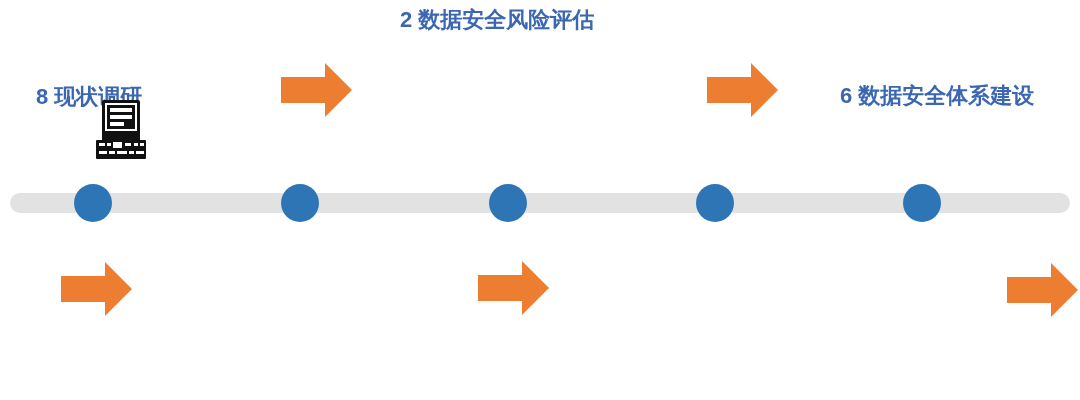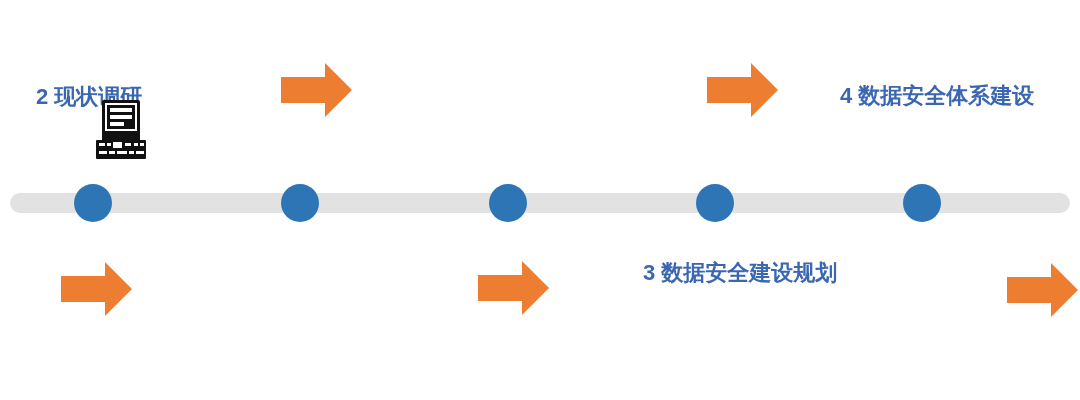--- a/index.html
+++ b/index.html
@@ -69,23 +69,23 @@
     top: 98px;
     width: 54px;
     height: 64px;
   }
 </style>
 </head>
 <body>
 
 <div class="stage">
 
-  <div class="step-label lbl-0">2 现状调研</div>
-  <div class="step-label lbl-3">3 数据安全建设规划</div>
-  <div class="step-label lbl-4">4 数据安全体系建设</div>
+  <div class="step-label lbl-0">8 现状调研</div>
+  <div class="step-label lbl-2">2 数据安全风险评估</div>
+  <div class="step-label lbl-4">6 数据安全体系建设</div>
 
   <svg class="doc-icon" viewBox="0 0 54 64" aria-hidden="true">
     <rect x="8" y="2" width="38" height="42" fill="#111111" rx="2"></rect>
     <rect x="12" y="6" width="30" height="26" fill="none" stroke="#ffffff" stroke-width="2"></rect>
     <rect x="16" y="10" width="22" height="4" fill="#ffffff"></rect>
     <rect x="16" y="17" width="22" height="4" fill="#ffffff"></rect>
     <rect x="16" y="24" width="14" height="4" fill="#ffffff"></rect>
     <rect x="2" y="42" width="50" height="19" fill="#111111" rx="1"></rect>
     <rect x="5" y="45" width="6" height="3" fill="#ffffff"></rect>
     <rect x="13" y="45" width="4" height="3" fill="#ffffff"></rect>

